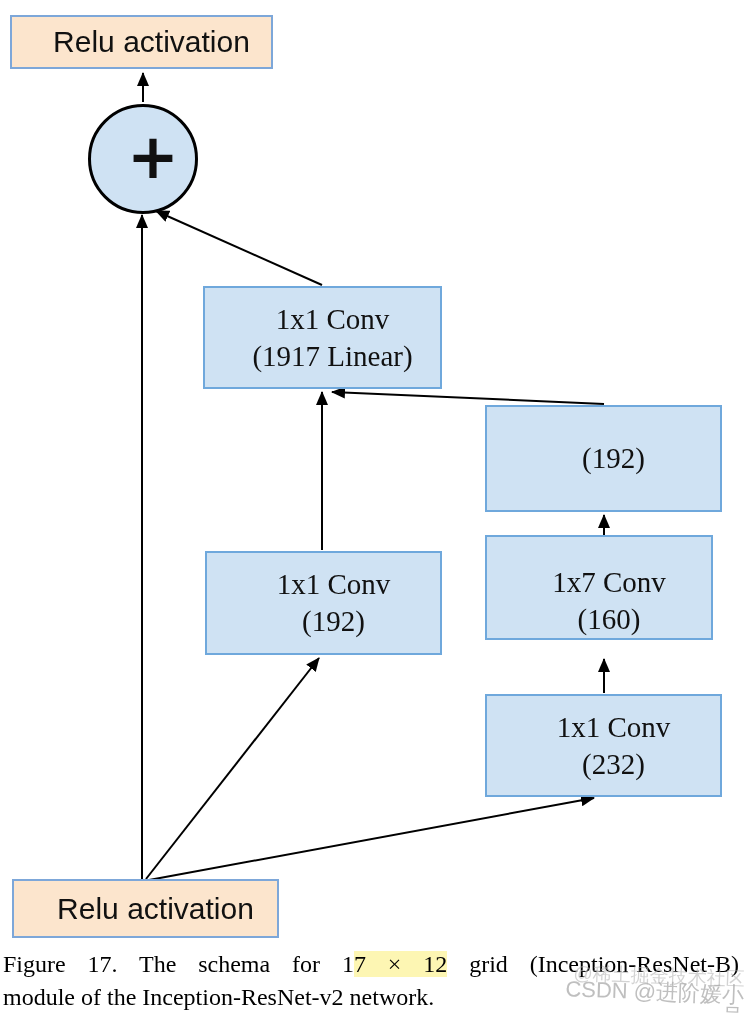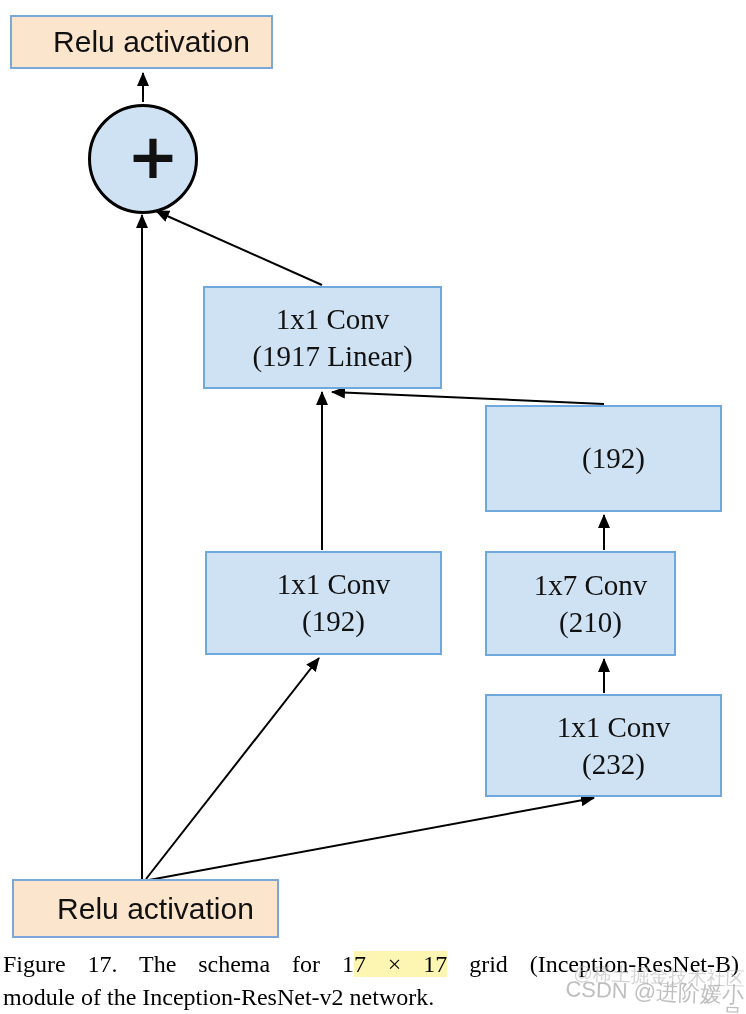--- a/index.html
+++ b/index.html
@@ -131,34 +131,34 @@
 
   <div class="node conv" style="left:205px; top:551px; width:237px; height:104px;">
     <span>1x1 Conv</span>
     <span>(192)</span>
   </div>
 
   <div class="node conv" style="left:485px; top:405px; width:237px; height:107px;">
     <span>(192)</span>
   </div>
 
-  <div class="node conv" style="left:485px; top:551px; width:191px; height:105px;">
+  <div class="node conv" style="left:485px; top:535px; width:228px; height:105px;justify-content:flex-end;">
     <span>1x7 Conv</span>
-    <span>(210)</span>
+    <span>(160)</span>
   </div>
 
   <div class="node conv" style="left:485px; top:694px; width:237px; height:103px;">
     <span>1x1 Conv</span>
     <span>(232)</span>
   </div>
 
   <div class="node relu" style="left:12px; top:879px; width:267px; height:59px;">Relu activation</div>
 
   <div class="caption">
-    <div class="cap-line1"><span>Figure 17. The schema for 1</span><span class="hl">7 × 17</span><span> grid (Inception-ResNet-B)</span></div>
+    <div class="cap-line1"><span>Figure 17. The schema for 1</span><span class="hl">7 × 12</span><span> grid (Inception-ResNet-B)</span></div>
     <div class="cap-line2">module of the Inception-ResNet-v2 network.</div>
   </div>
 
   <div class="watermark">
     <div class="wm1">@稀土掘金技术社区</div>
     <div class="wm2">CSDN @进阶媛小吴</div>
   </div>
 
 </div>
 

